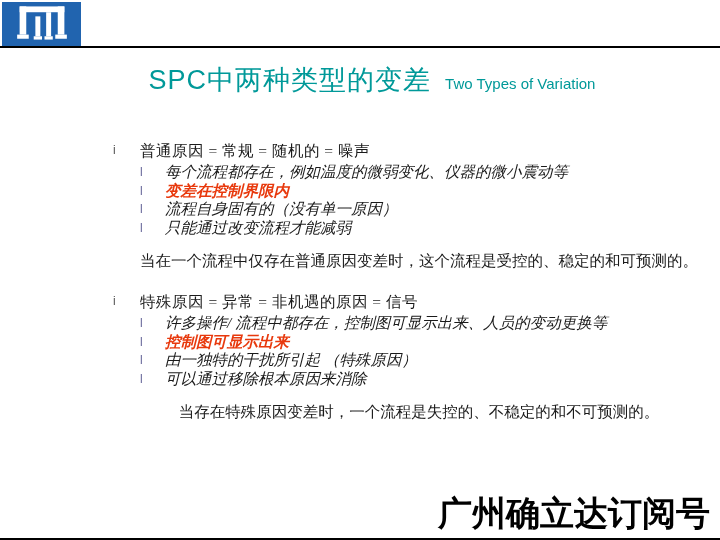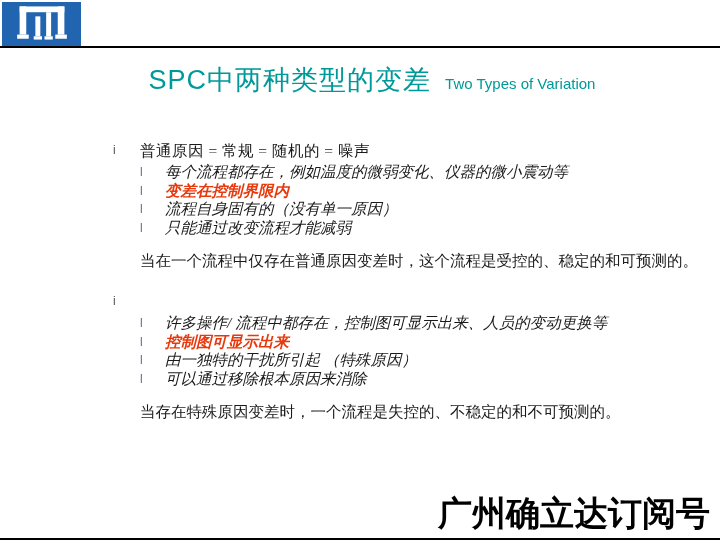--- a/index.html
+++ b/index.html
@@ -38,21 +38,21 @@
   }
   .l1-text { font-weight:normal; line-height:19px; letter-spacing:0.5px; }
   .l2-row { display:flex; align-items:flex-start; margin-left:27px; }
   .l2-marker {
     flex:0 0 25px; font-size:12px; color:#666699; line-height:18.5px;
     font-family:"Liberation Sans",sans-serif;
   }
   .l2-text { line-height:18.5px;font-style:italic; }
   .l2-text.em { color:#E8390D; font-weight:bold; }
   .note {
-    margin:14px 0 21px 27px; width:558px; line-height:20px;
+    margin:14px 0 21px 27px; width:558px; line-height:20px;text-align:center;
   }
   
   .watermark {
     position:absolute; top:491px; right:10px;
     font-family:"Liberation Sans","DejaVu Sans",sans-serif;
     font-size:34px; font-weight:bold; color:#000; letter-spacing:0px;
     text-shadow:
       -2px 0 0 #fff, 2px 0 0 #fff, 0 -2px 0 #fff, 0 2px 0 #fff,
       -1px -1px 0 #fff, 1px -1px 0 #fff, -1px 1px 0 #fff, 1px 1px 0 #fff;
     white-space:nowrap;
@@ -105,20 +105,21 @@
       <span class="l2-text">流程自身固有的（没有单一原因）</span>
     </div>
     <div class="l2-row">
       <span class="l2-marker">l</span>
       <span class="l2-text">只能通过改变流程才能减弱</span>
     </div>
     <div class="note">当在一个流程中仅存在普通原因变差时，这个流程是受控的、稳定的和可预测的。</div>
 
     <div class="l1-row">
       <span class="l1-marker">i</span>
+      <span class="l1-text">特殊原因 = 异常 = 非机遇的原因 = 信号</span>
     </div>
     <div class="l2-row">
       <span class="l2-marker">l</span>
       <span class="l2-text">许多操作/ 流程中都存在，控制图可显示出来、人员的变动更换等</span>
     </div>
     <div class="l2-row">
       <span class="l2-marker">l</span>
       <span class="l2-text em">控制图可显示出来</span>
     </div>
     <div class="l2-row">

